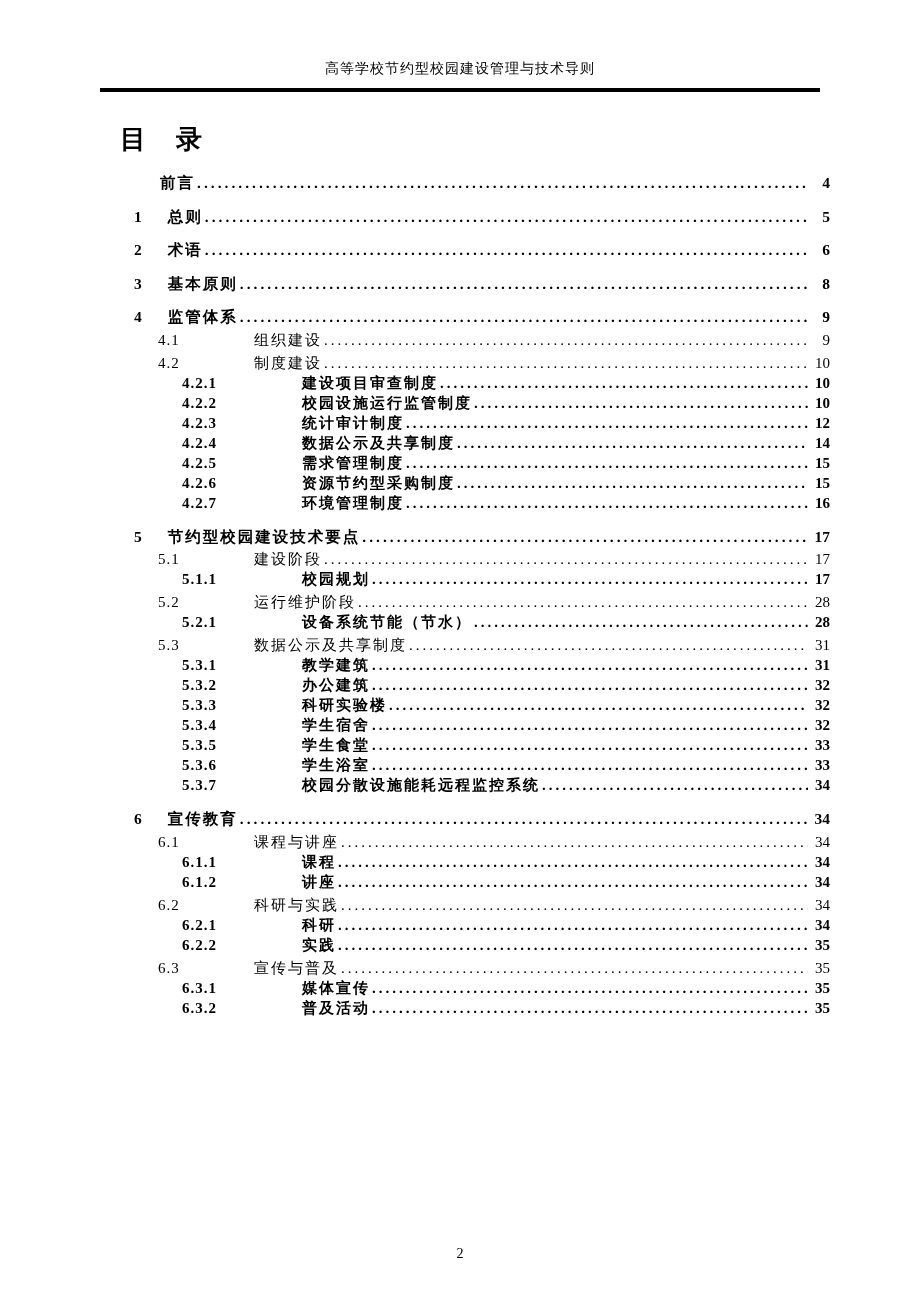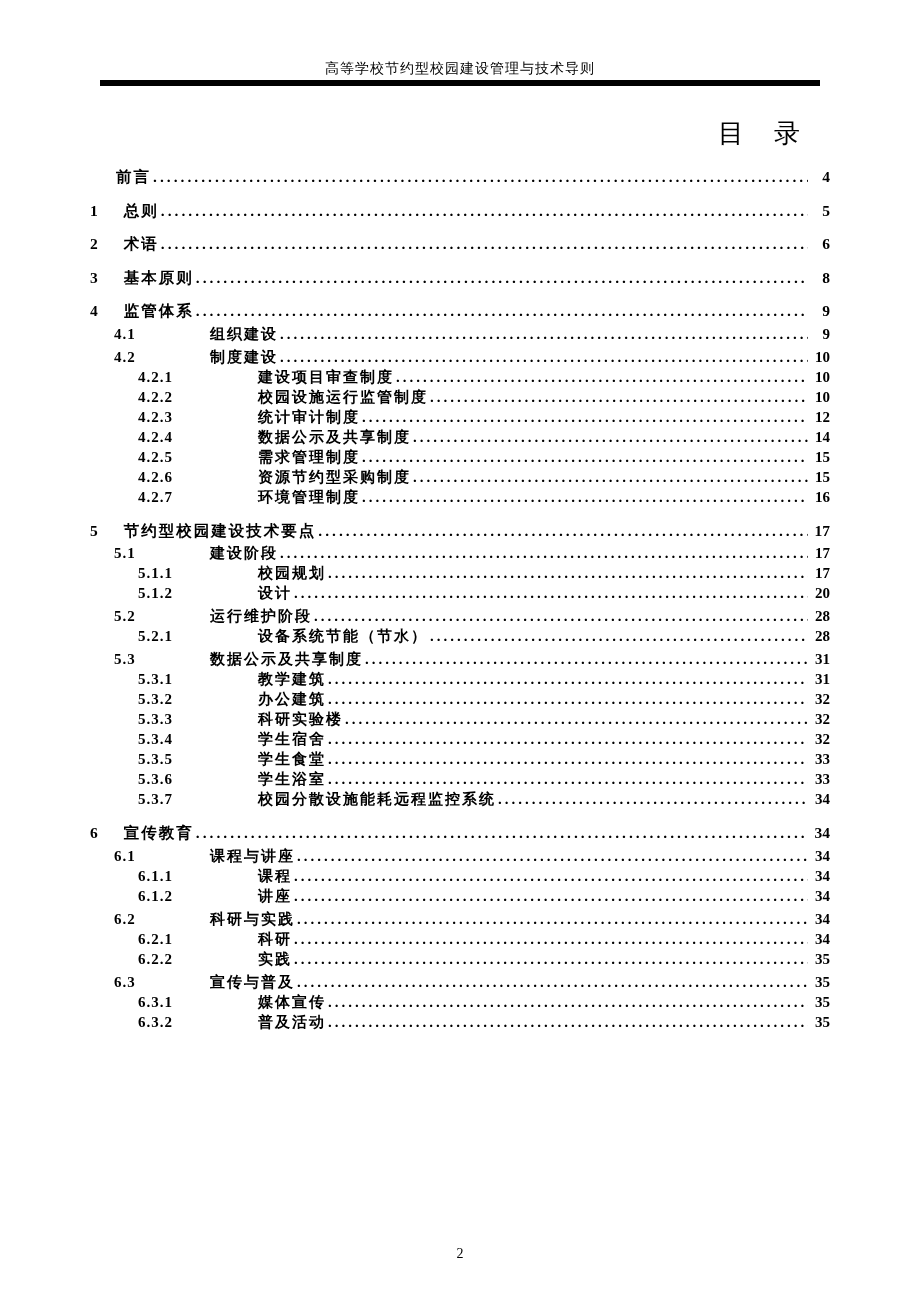--- a/index.html
+++ b/index.html
@@ -13,40 +13,41 @@
     width: 920px;
     height: 1302px;
     box-sizing: border-box;
     padding: 60px 90px 40px 90px;
     position: relative;
   }
   .running-head {
     text-align: center;
     font-size: 14px;
     letter-spacing: 1px;
-    padding-bottom: 2px;
-    border-bottom: 6px solid #000000;
+    padding-bottom: 10px;
+    border-bottom: 4px solid #000000;
     margin: 0 10px 30px 10px;
   }
   .toc-title {
-    text-align: right;
+    text-align: left;
     font-size: 26px;
-    font-weight: normal;
+    font-weight: bold;
     letter-spacing: 30px;
     padding-left: 30px;
   }
   .toc-row {
     display: flex;
     align-items: flex-end;
     font-size: 15px;
     line-height: 1.0;
     white-space: nowrap;
+    margin-left: 44px;
   }
   .toc-row.lvl0 { margin-top: 18px; font-weight: bold; font-size: 15.5px; }
-  .toc-row.lvl1 { margin-top: 8px; font-weight: bold; }
+  .toc-row.lvl1 { margin-top: 8px; }
   .toc-row.lvl2 { margin-top: 5px; font-weight: bold; }
   .num {
     flex: 0 0 auto;
     letter-spacing: 1px;
   }
   .toc-row.lvl0 .num { min-width: 26px; }
   .toc-row.lvl1 .num { padding-left: 24px; min-width: 96px; }
   .toc-row.lvl2 .num { padding-left: 48px; min-width: 120px; }
   .label {
     flex: 0 0 auto;
@@ -183,26 +184,20 @@
         <span class="label">建设阶段</span>
         <span class="dots"></span>
         <span class="pg">17</span>
       </div>
       <div class="toc-row lvl2">
         <span class="num">5.1.1</span>
         <span class="label">校园规划</span>
         <span class="dots"></span>
         <span class="pg">17</span>
       </div>
-      <div class="toc-row lvl2">
-        <span class="num">5.1.2</span>
-        <span class="label">设计</span>
-        <span class="dots"></span>
-        <span class="pg">20</span>
-      </div>
       <div class="toc-row lvl1">
         <span class="num">5.2</span>
         <span class="label">运行维护阶段</span>
         <span class="dots"></span>
         <span class="pg">28</span>
       </div>
       <div class="toc-row lvl2">
         <span class="num">5.2.1</span>
         <span class="label">设备系统节能（节水）</span>
         <span class="dots"></span>

